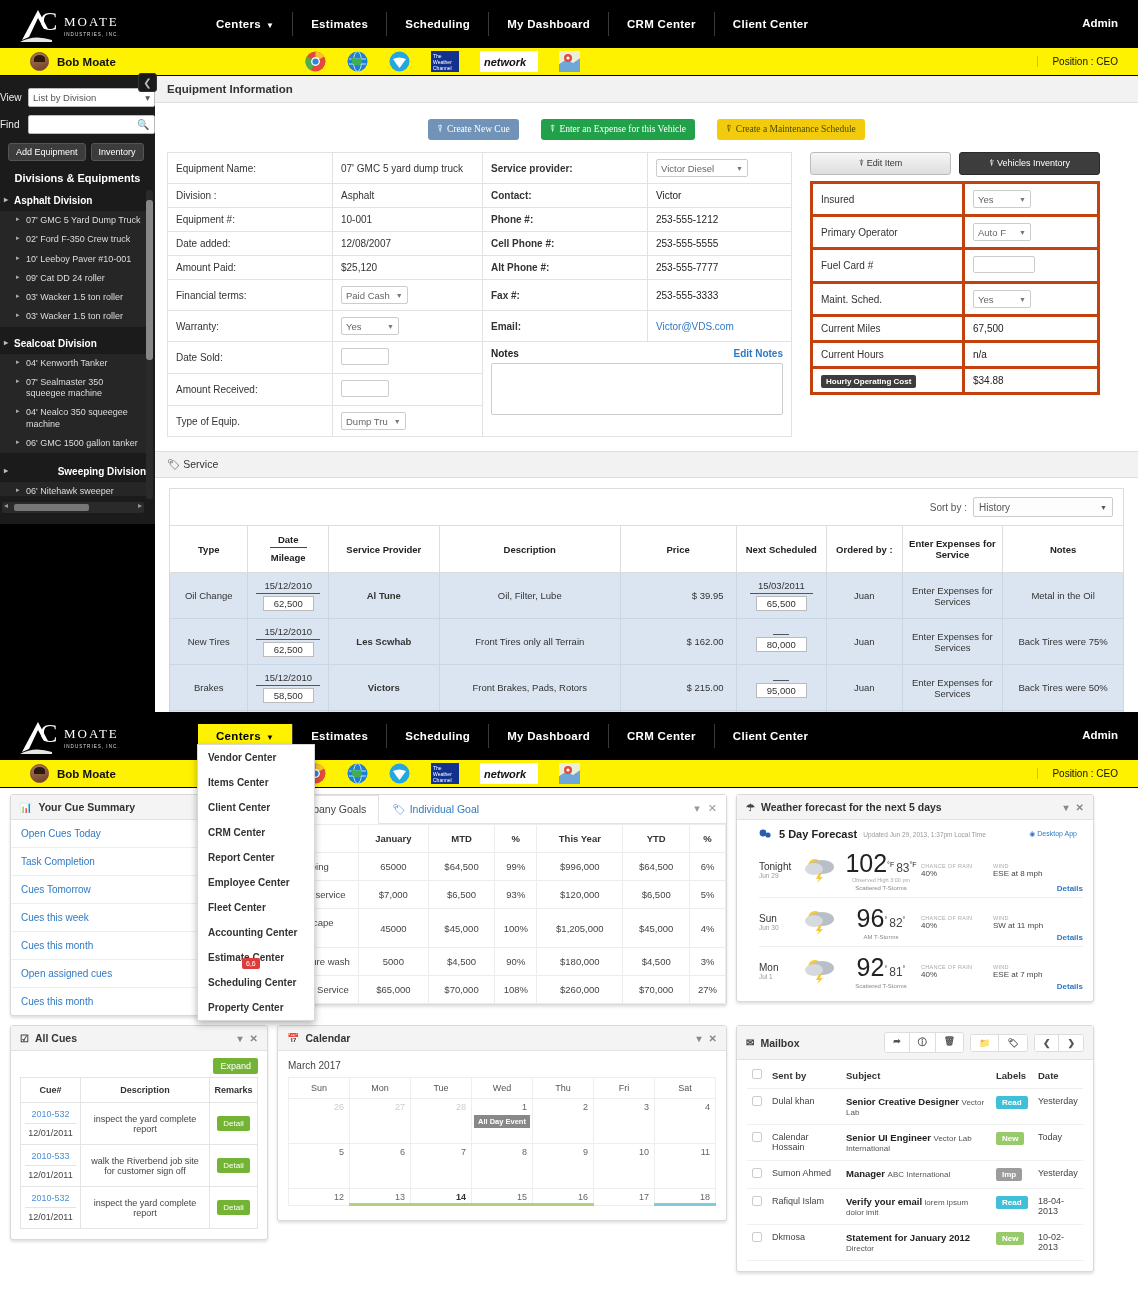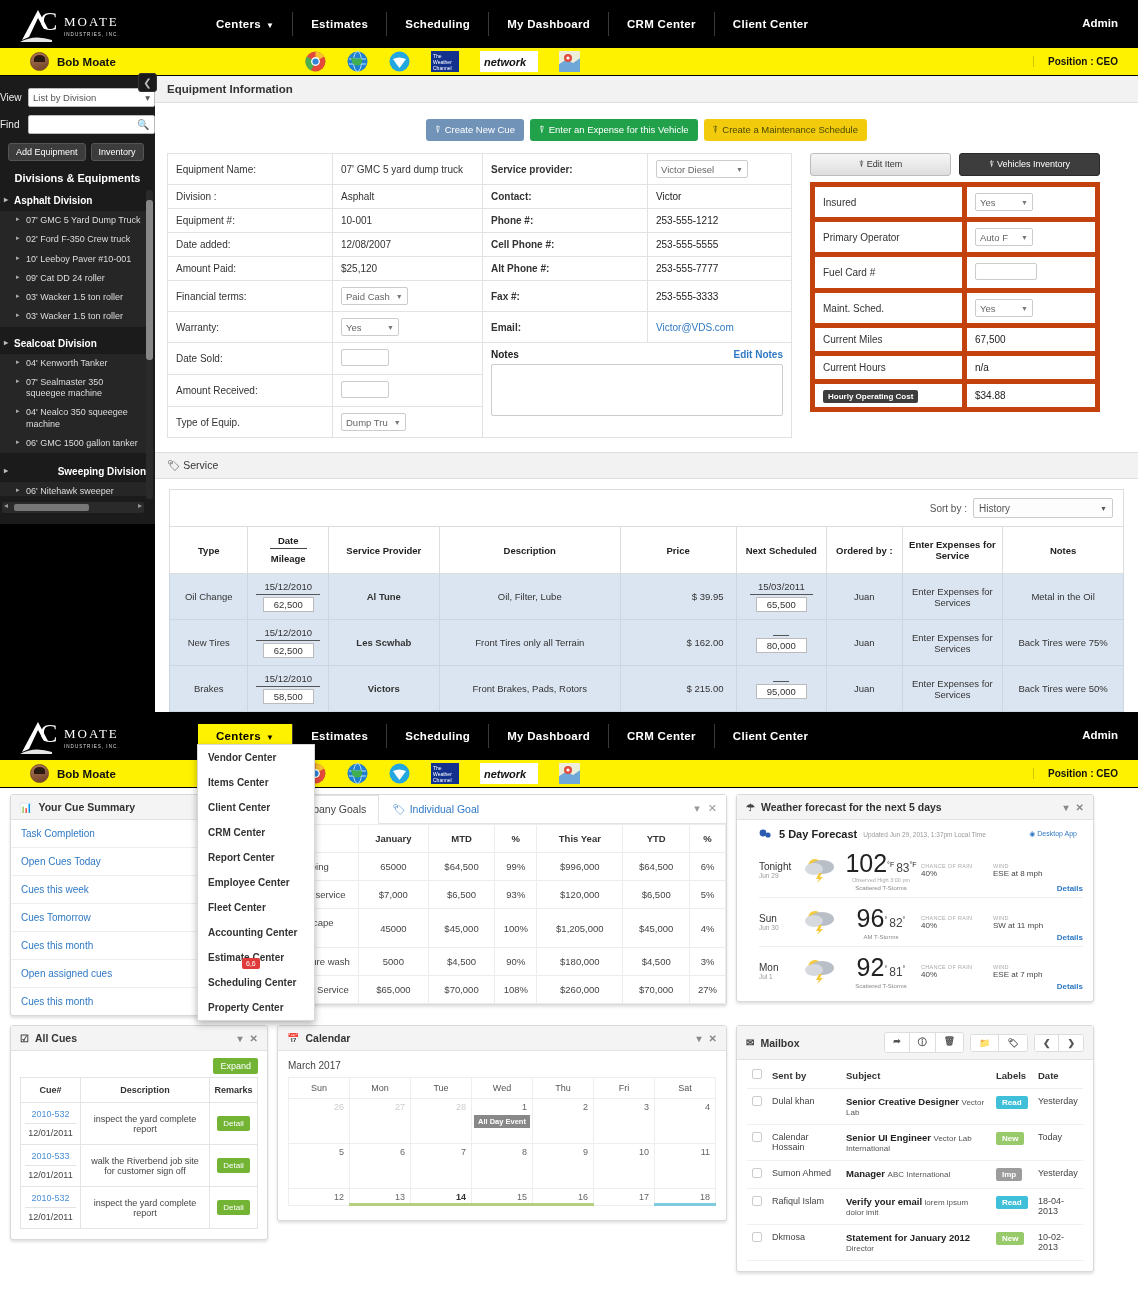--- a/index.html
+++ b/index.html
@@ -39,21 +39,21 @@
   .avatar {
     width:19px; height:19px; border-radius:50%; margin-left:30px;
     background:linear-gradient(160deg,#b3795a,#6d4026); border:1px solid #7a4a2c;
     position:relative; overflow:hidden;
   }
   .avatar:after{content:"";position:absolute;width:11px;height:7px;background:#2b1a10;border-radius:50% 50% 0 0;top:2px;left:3px;}
   .username { margin-left:8px; font-weight:bold; font-size:11.5px; color:#111; }
   .quickicons { position:absolute; left:305px; display:flex; align-items:center; gap:21px; }
   .qi { width:21px; height:21px; position:relative; }
   .position {
-    position:absolute; right:20px; font-size:10px; font-weight:bold; color:#111;
+    position:absolute; right:20px; font-size:10px; font-weight:normal; color:#111;
     border-left:1px solid #cfc400; padding-left:14px;
   }
 
   .body1 { display:flex; background:#000; height:636px; position:relative; }
 
   
   .sidebar {
     width:155px; background:#1b1b1b; color:#fff; position:relative;
     padding-top:8px; height:448px;
   }
@@ -96,21 +96,21 @@
   .hscroll:after{content:"\25B8";position:absolute;right:2px;top:-1px;font-size:8px;color:#999;}
   .hthumb{position:absolute;left:12px;top:2px;width:75px;height:7px;background:#777;border-radius:2px;}
 
   
   .content { flex:1; background:#fff; margin:0; padding:0; }
   .panel-head{
     background:#f2f2f2; border-bottom:1px solid #ddd; padding:7px 12px;
     font-weight:bold; font-size:11.5px; color:#333;
   }
   .panel-body{ background:#fff; padding:10px 12px 14px 12px; }
-  .btnrow{ display:flex; justify-content:center; gap:6px; margin:6px 0 12px 0;}
+  .btnrow{ display:flex; justify-content:center; gap:22px; margin:6px 0 12px 0;font-family:Liberation Serif, serif;}
   .abtn{ font-size:9.5px; color:#fff; padding:5px 9px; border-radius:3px; cursor:pointer; white-space:nowrap;}
   .abtn .ic{margin-right:4px;}
   .b-blue{ background:#7193b8; }
   .b-green{ background:#22a14b; }
   .b-yellow{ background:#f2cb0d; color:#4a4a00; }
 
   .info-wrap{ display:flex; gap:18px; align-items:flex-start; }
   .info-tbl{ border-collapse:collapse; width:625px; font-size:10px; }
   .info-tbl td{ border:1px solid #e2e2e2; padding:6px 8px; vertical-align:middle; height:22px;}
   .lbl{ width:165px; color:#333; }
@@ -128,21 +128,21 @@
   .notes-cell{ vertical-align:top !important; }
   .notes-hdr{ display:flex; justify-content:space-between; align-items:center; font-weight:bold; margin-bottom:4px;}
   .notes-box{ width:100%; height:52px; border:1px solid #ccc; border-radius:2px; background:#fff;}
 
   .right-card{ width:290px; }
   .rc-btns{ display:flex; gap:8px; margin-bottom:6px;}
   .rc-btn{ flex:1; text-align:center; font-size:9px; padding:5px 2px; border-radius:3px; cursor:pointer;}
   .rc-edit{ background:linear-gradient(#f6f6f6,#dedede); border:1px solid #bbb; color:#333;}
   .rc-inv{ background:#3d3d3d; color:#fff; border:1px solid #2a2a2a;}
   .rc-tbl{ border-collapse:collapse; width:100%; font-size:10px; }
-  .rc-tbl td{ border:5px solid #c2410c; padding:6px 8px; height:21px;margin-left:8px;}
+  .rc-tbl td{ border:3px solid #c2410c; padding:6px 8px; height:21px;margin-left:8px;}
   .rc-tbl td.k{ width:152px; color:#333; }
   .hoc-badge{ background:#3d3d3d; color:#fff; font-size:8px; padding:2px 5px; border-radius:2px; font-weight:bold;}
 
   
   .svc-head{ background:#f2f2f2; border-top:1px solid #ddd; border-bottom:1px solid #ddd; padding:6px 12px; font-size:10.5px; color:#333;}
   .svc-body{ padding:10px 14px 18px 14px; background:#fff;}
   .sortrow{ display:flex; justify-content:flex-end; align-items:center; gap:6px; padding:8px 10px; border:1px solid #ddd; border-bottom:none; font-size:10px; color:#555;}
   .sort-sel{ border:1px solid #ccc; background:#fdfdfd; border-radius:2px; width:140px; height:20px;
     display:flex; align-items:center; justify-content:space-between; padding:0 5px; font-size:10px; color:#555;}
   .svc-tbl{ width:100%; border-collapse:collapse; font-size:9.5px;}
@@ -739,24 +739,24 @@
 
   <div class="dash">
 
     <div class="drow">
       <div class="card" style="width:258px;">
         <div class="card-hd">
           <span class="hdi">📊</span>
           <span class="t">Your Cue Summary</span>
         </div>
         <div class="cue-list">
+          <div class="cue-item">Open Cues Today</div>
           <div class="cue-item">Task Completion</div>
-          <div class="cue-item">Open Cues Today</div>
+          <div class="cue-item">Cues Tomorrow</div>
           <div class="cue-item">Cues this week</div>
-          <div class="cue-item">Cues Tomorrow</div>
           <div class="cue-item">Cues this month</div>
           <div class="cue-item">Open assigned cues</div>
           <div class="cue-item">Cues this month</div>
         </div>
       </div>
 
       <div class="card" style="width:450px;">
         <div class="tabs">
           <div class="tab active">Company Goals</div>
           <div class="tab link"><span class="tg">🏷</span><span>Individual Goal</span></div>

